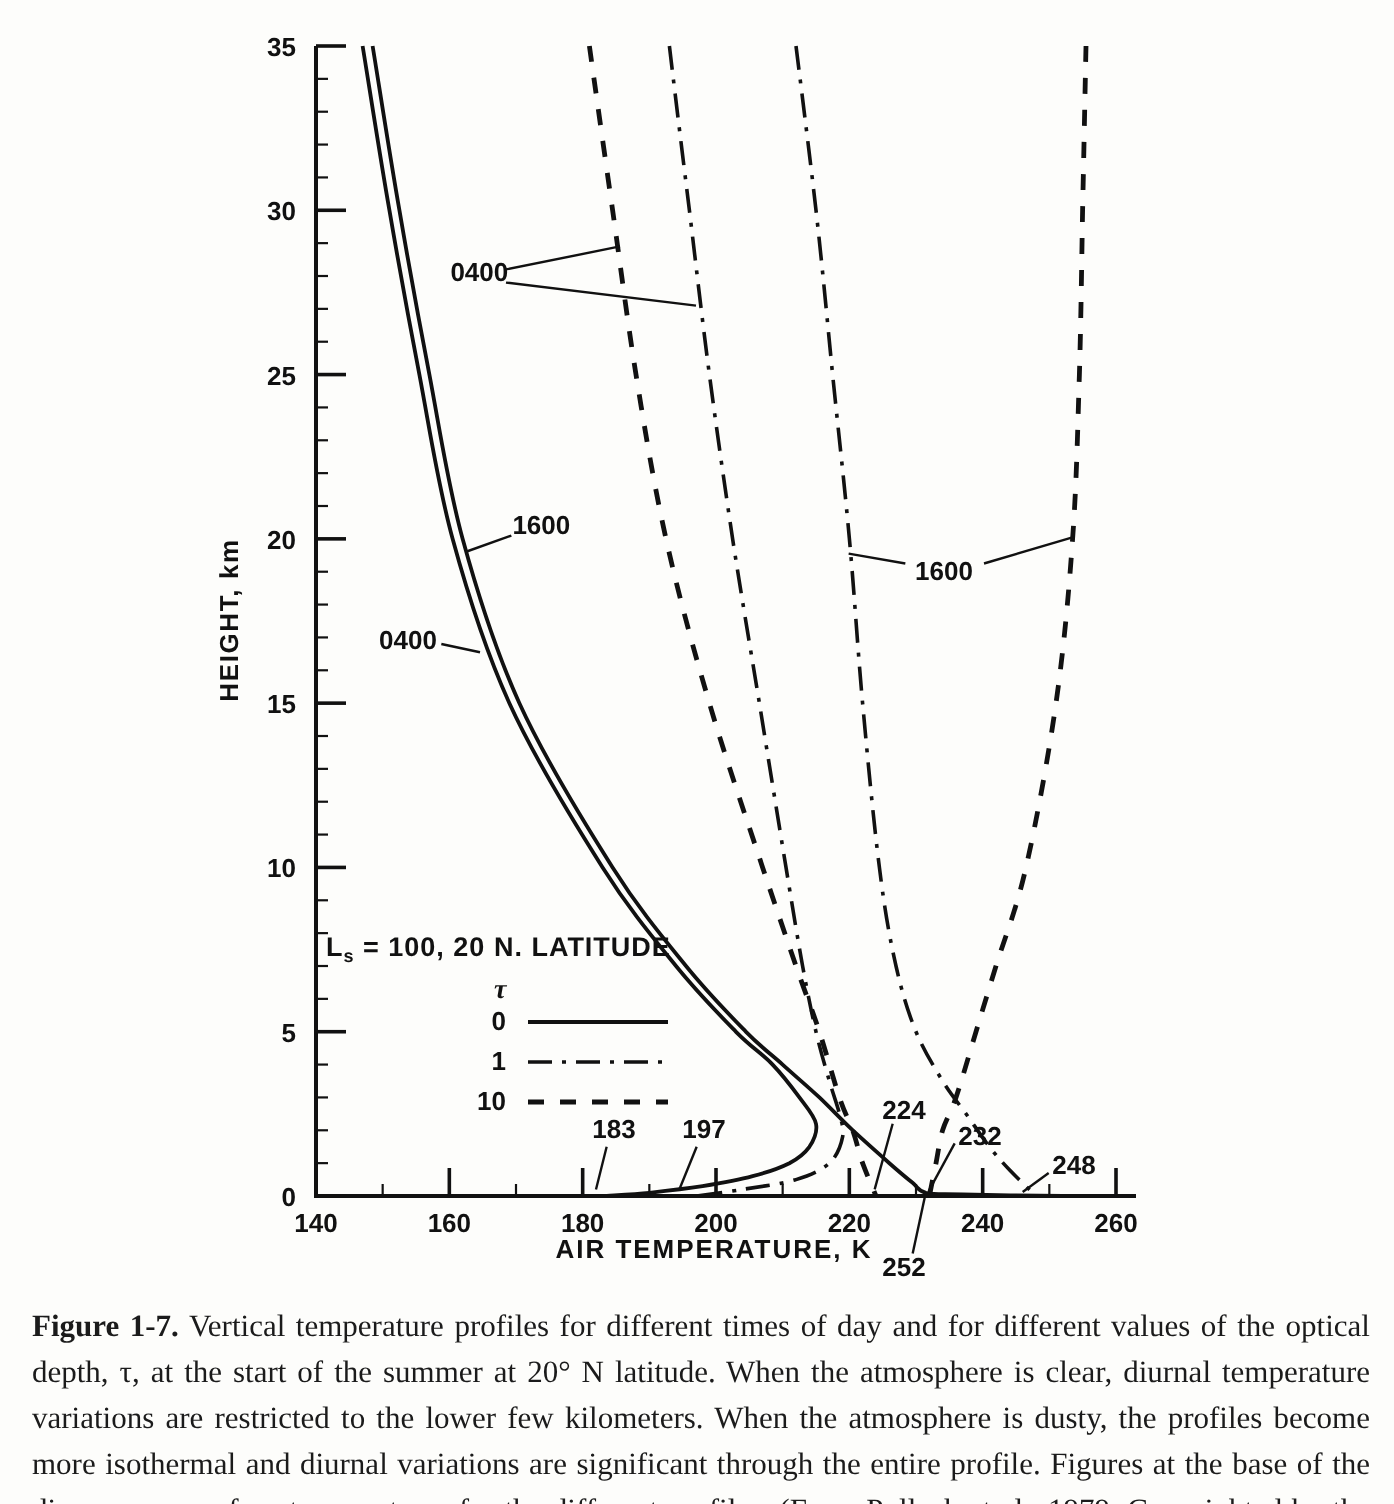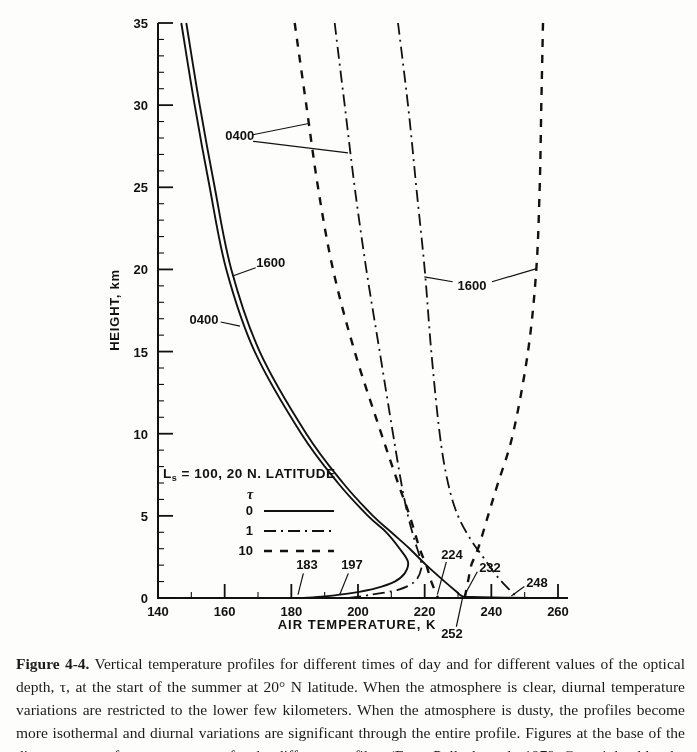--- a/index.html
+++ b/index.html
@@ -124,15 +124,15 @@
         <line x1="477.33333333333337" y1="571.7142857142857" x2="464.33333333333337" y2="595.5357142857143" stroke="#111111" stroke-width="1.2"></line>
         <text x="537" y="587.2142857142857" fill="#111111" font-family="&quot;Liberation Sans&quot;, sans-serif" font-size="13" font-weight="700" text-anchor="middle">248</text>
         <line x1="524.3333333333334" y1="586.5" x2="511.33333333333337" y2="596.0285714285715" stroke="#111111" stroke-width="1.2"></line>
         <text x="452" y="638.1428571428571" fill="#111111" font-family="&quot;Liberation Sans&quot;, sans-serif" font-size="13" font-weight="700" text-anchor="middle">252</text>
         <line x1="456.33333333333337" y1="626.75" x2="462.33333333333337" y2="598.8214285714286" stroke="#111111" stroke-width="1.2"></line>
       </g>
     </svg>
 </div>
 
 <div class="caption">
-  <b>Figure 4-4.</b>
+  <b>Figure 1-7.</b>
   <span>Vertical temperature profiles for different times of day and for different values of the optical depth, τ, at the start of the summer at 20° N latitude. When the atmosphere is clear, diurnal temperature variations are restricted to the lower few kilometers. When the atmosphere is dusty, the profiles become more isothermal and diurnal variations are significant through the entire profile. Figures at the base of the diagram are surface temperatures for the different profiles. (From Pollack et al., 1979. Copyrighted by the American Geophysical Union.)</span>
 </div>
 
 </body></html>

